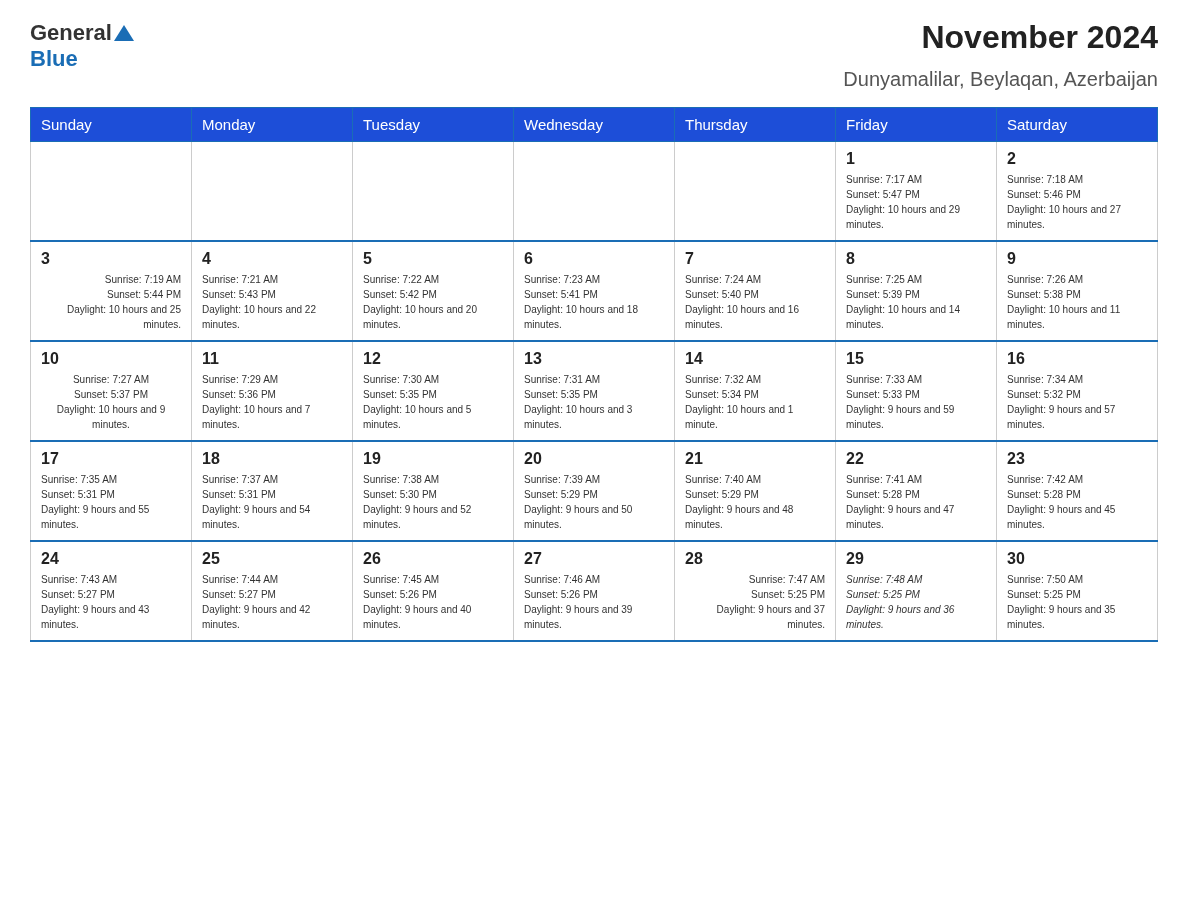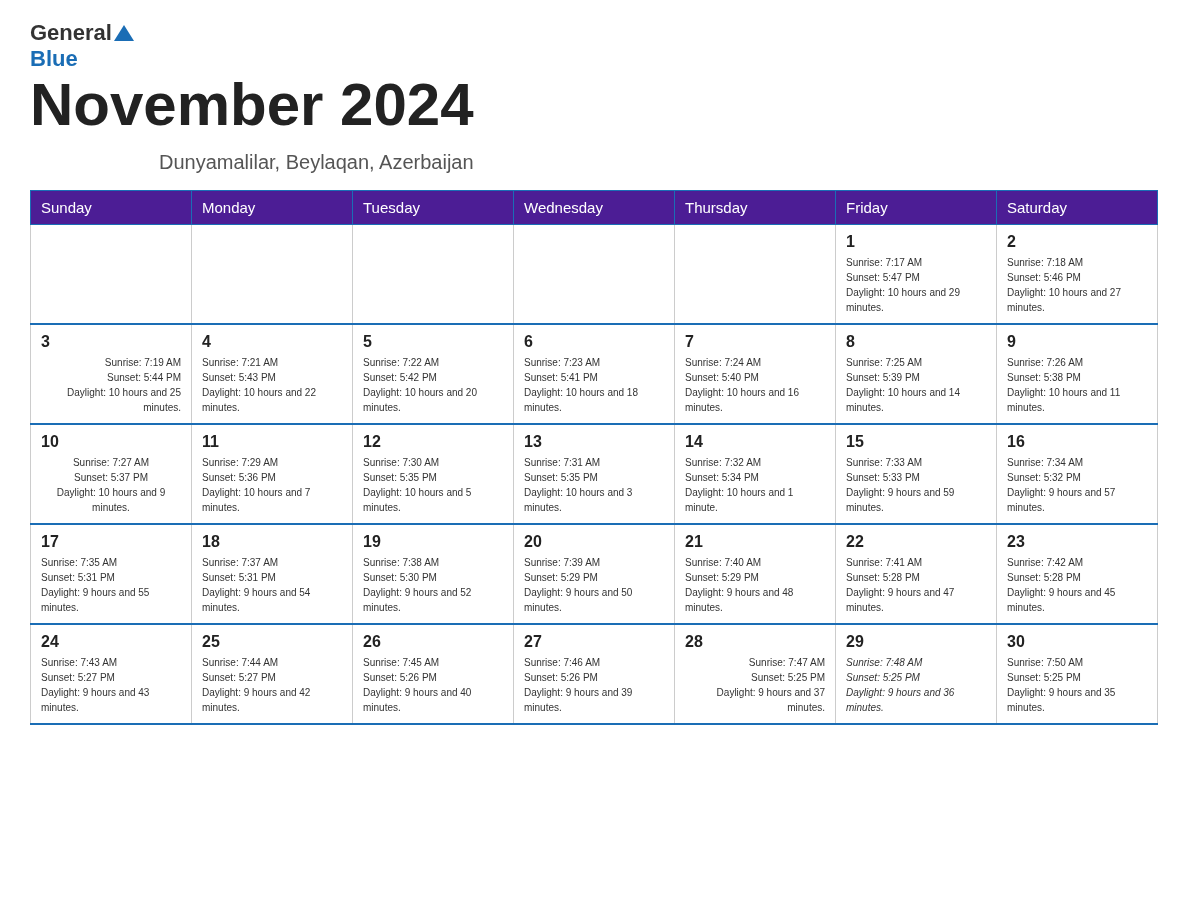--- a/index.html
+++ b/index.html
@@ -9,57 +9,56 @@
       color: #222;
       width: 1188px;
       min-height: 918px;
       padding: 20px 30px;
     }
     .header-top {
       display: flex;
       justify-content: space-between;
       align-items: flex-start;
       margin-bottom: 10px;
-      flex-direction: column;
     }
     .logo {
       display: flex;
       flex-direction: column;
       align-items: flex-start;
     }
     .logo-triangle {
       width: 0;
       height: 0;
       border-left: 10px solid transparent;
       border-right: 10px solid transparent;
       border-bottom: 16px solid #1a6db5;
       margin-left: 2px;
       display: inline-block;
     }
     .title-section {
       text-align: right;
     }
     .month-title {
-      font-size: 60px;
+      font-size: 32px;
       font-weight: bold;
       color: #222;
       line-height: 1.1;
     }
     .location {
       font-size: 20px;
       color: #555;
       margin-top: 13px;
     }
     .calendar {
       width: 100%;
       border-collapse: collapse;
       margin-top: 16px;
     }
     .calendar thead tr {
-      background-color: #4c1d95;
+      background-color: #1d4ed8;
     }
     .calendar thead th {
       color: #fff;
       font-size: 15px;
       font-weight: normal;
       padding: 8px 10px;
       text-align: left;
       border: 1px solid #1a6db5;
     }
     .calendar tbody tr {

